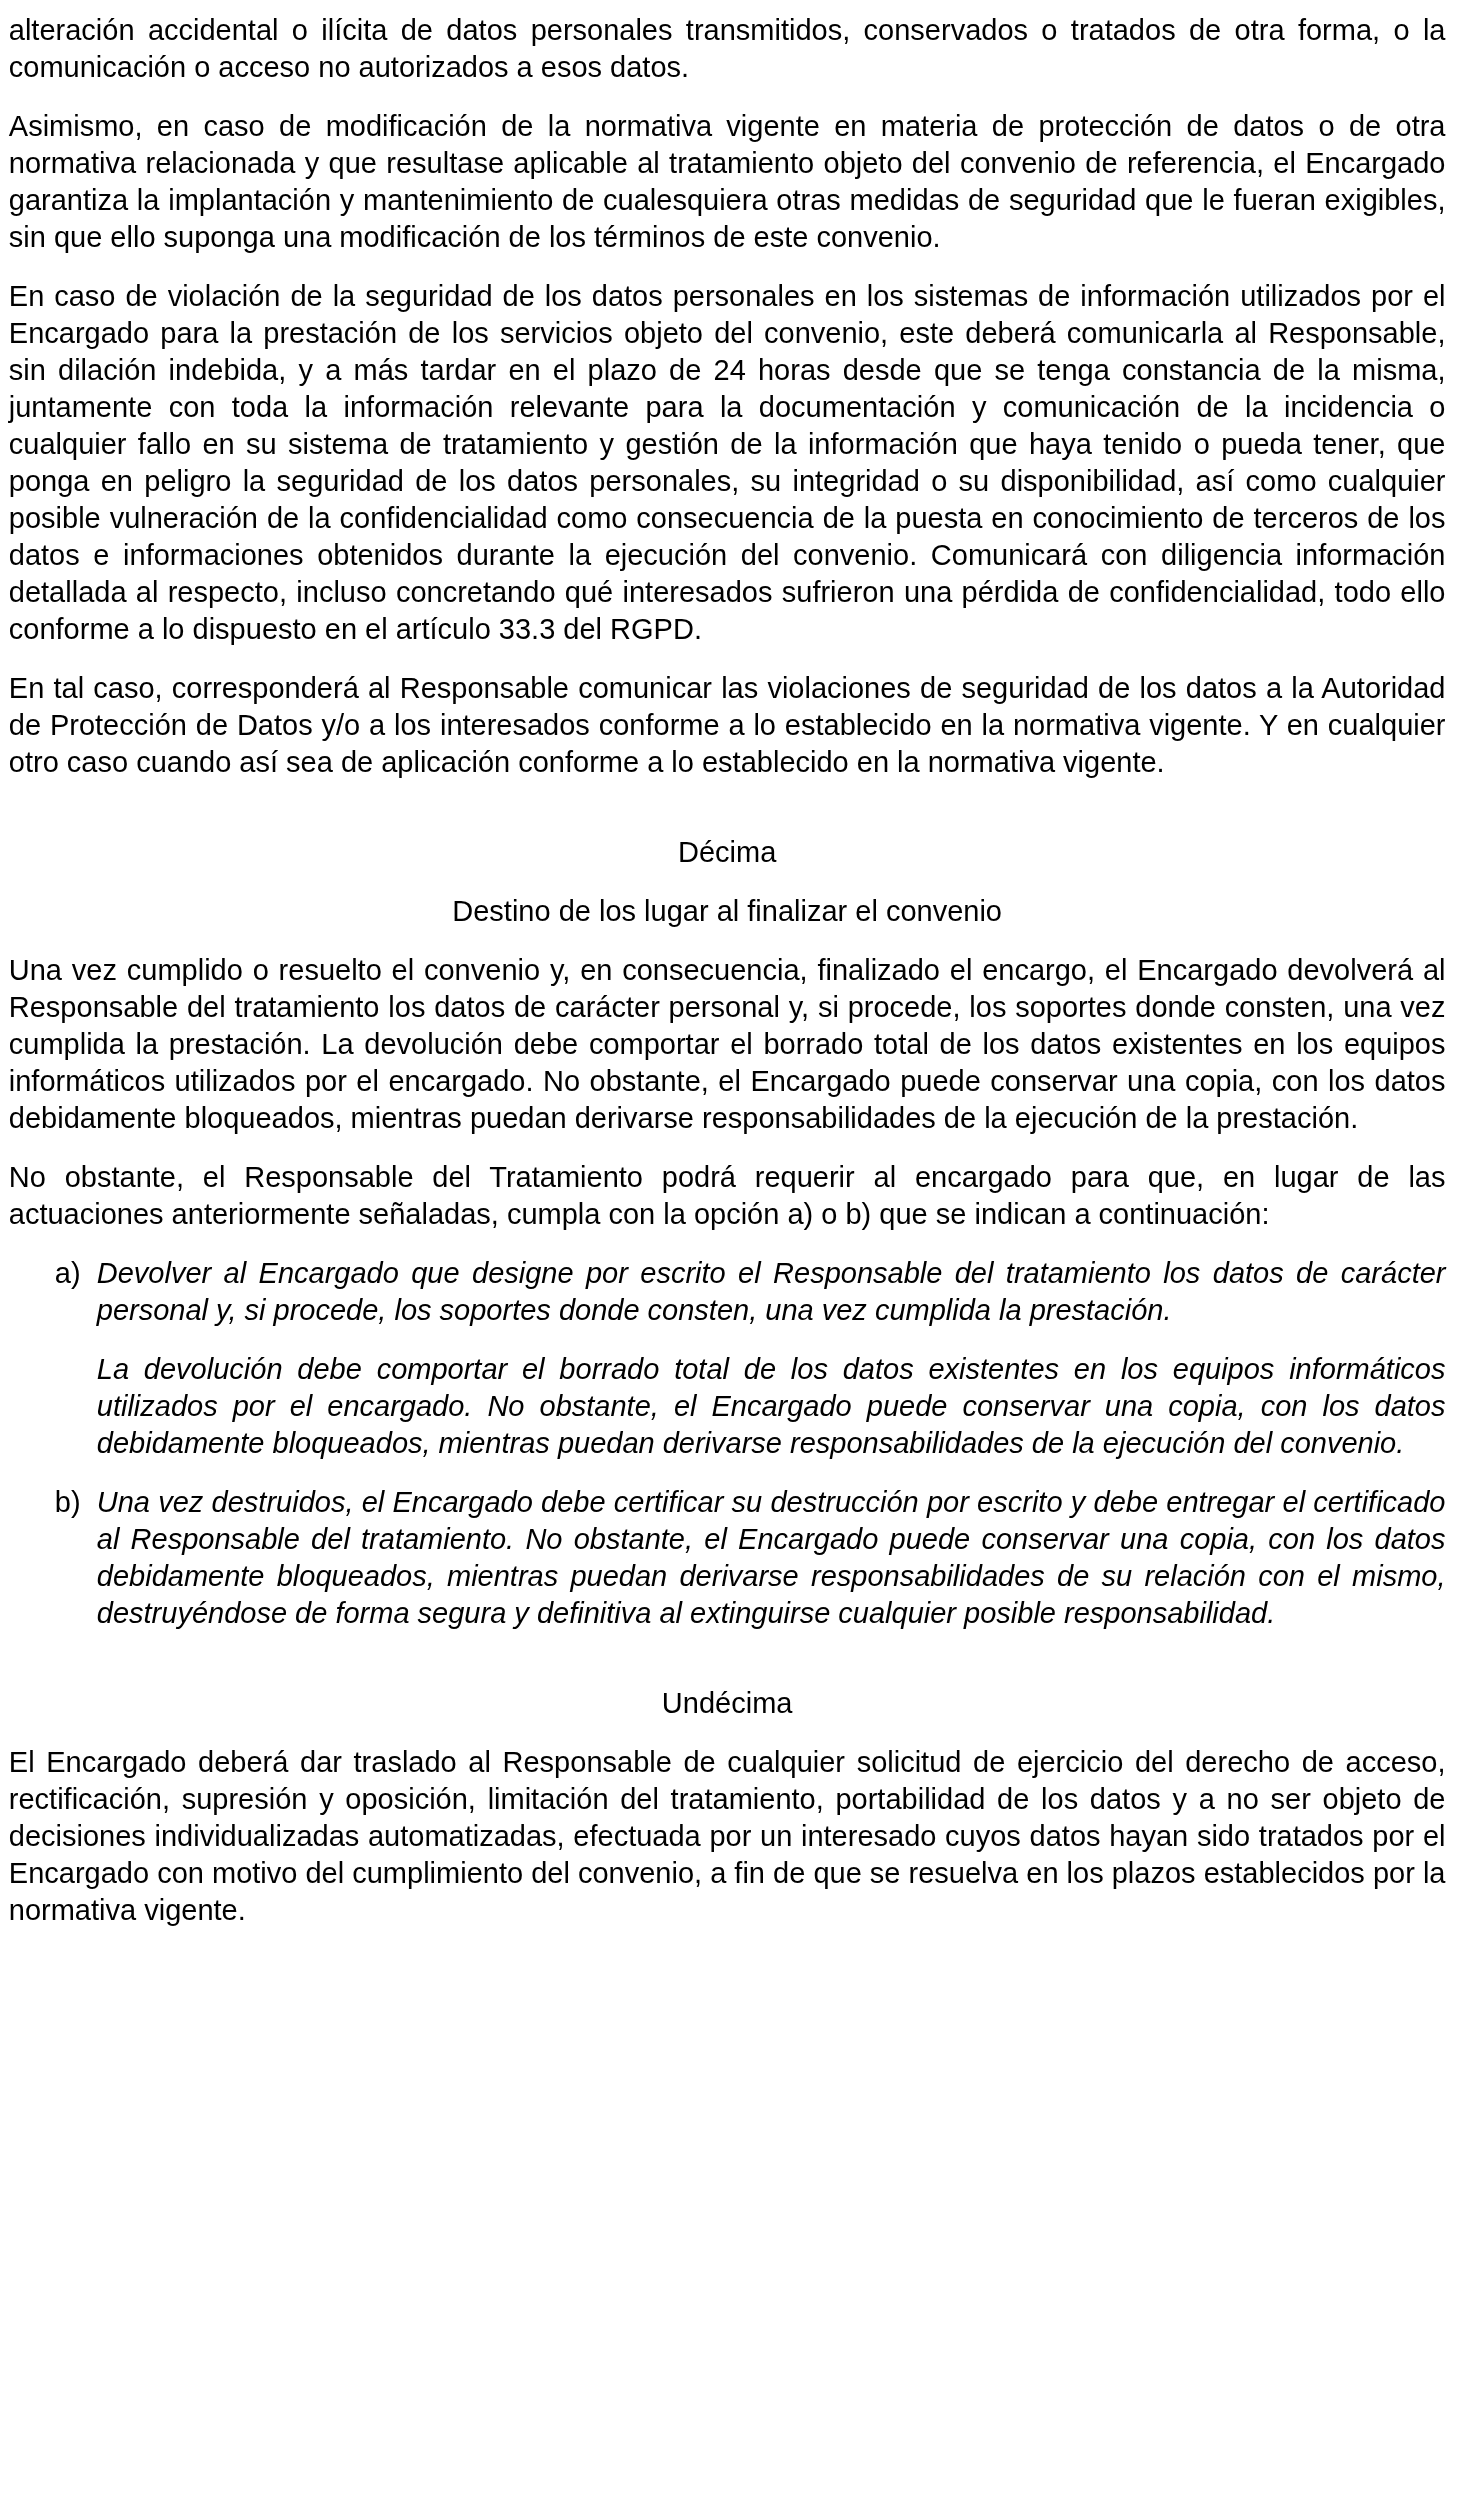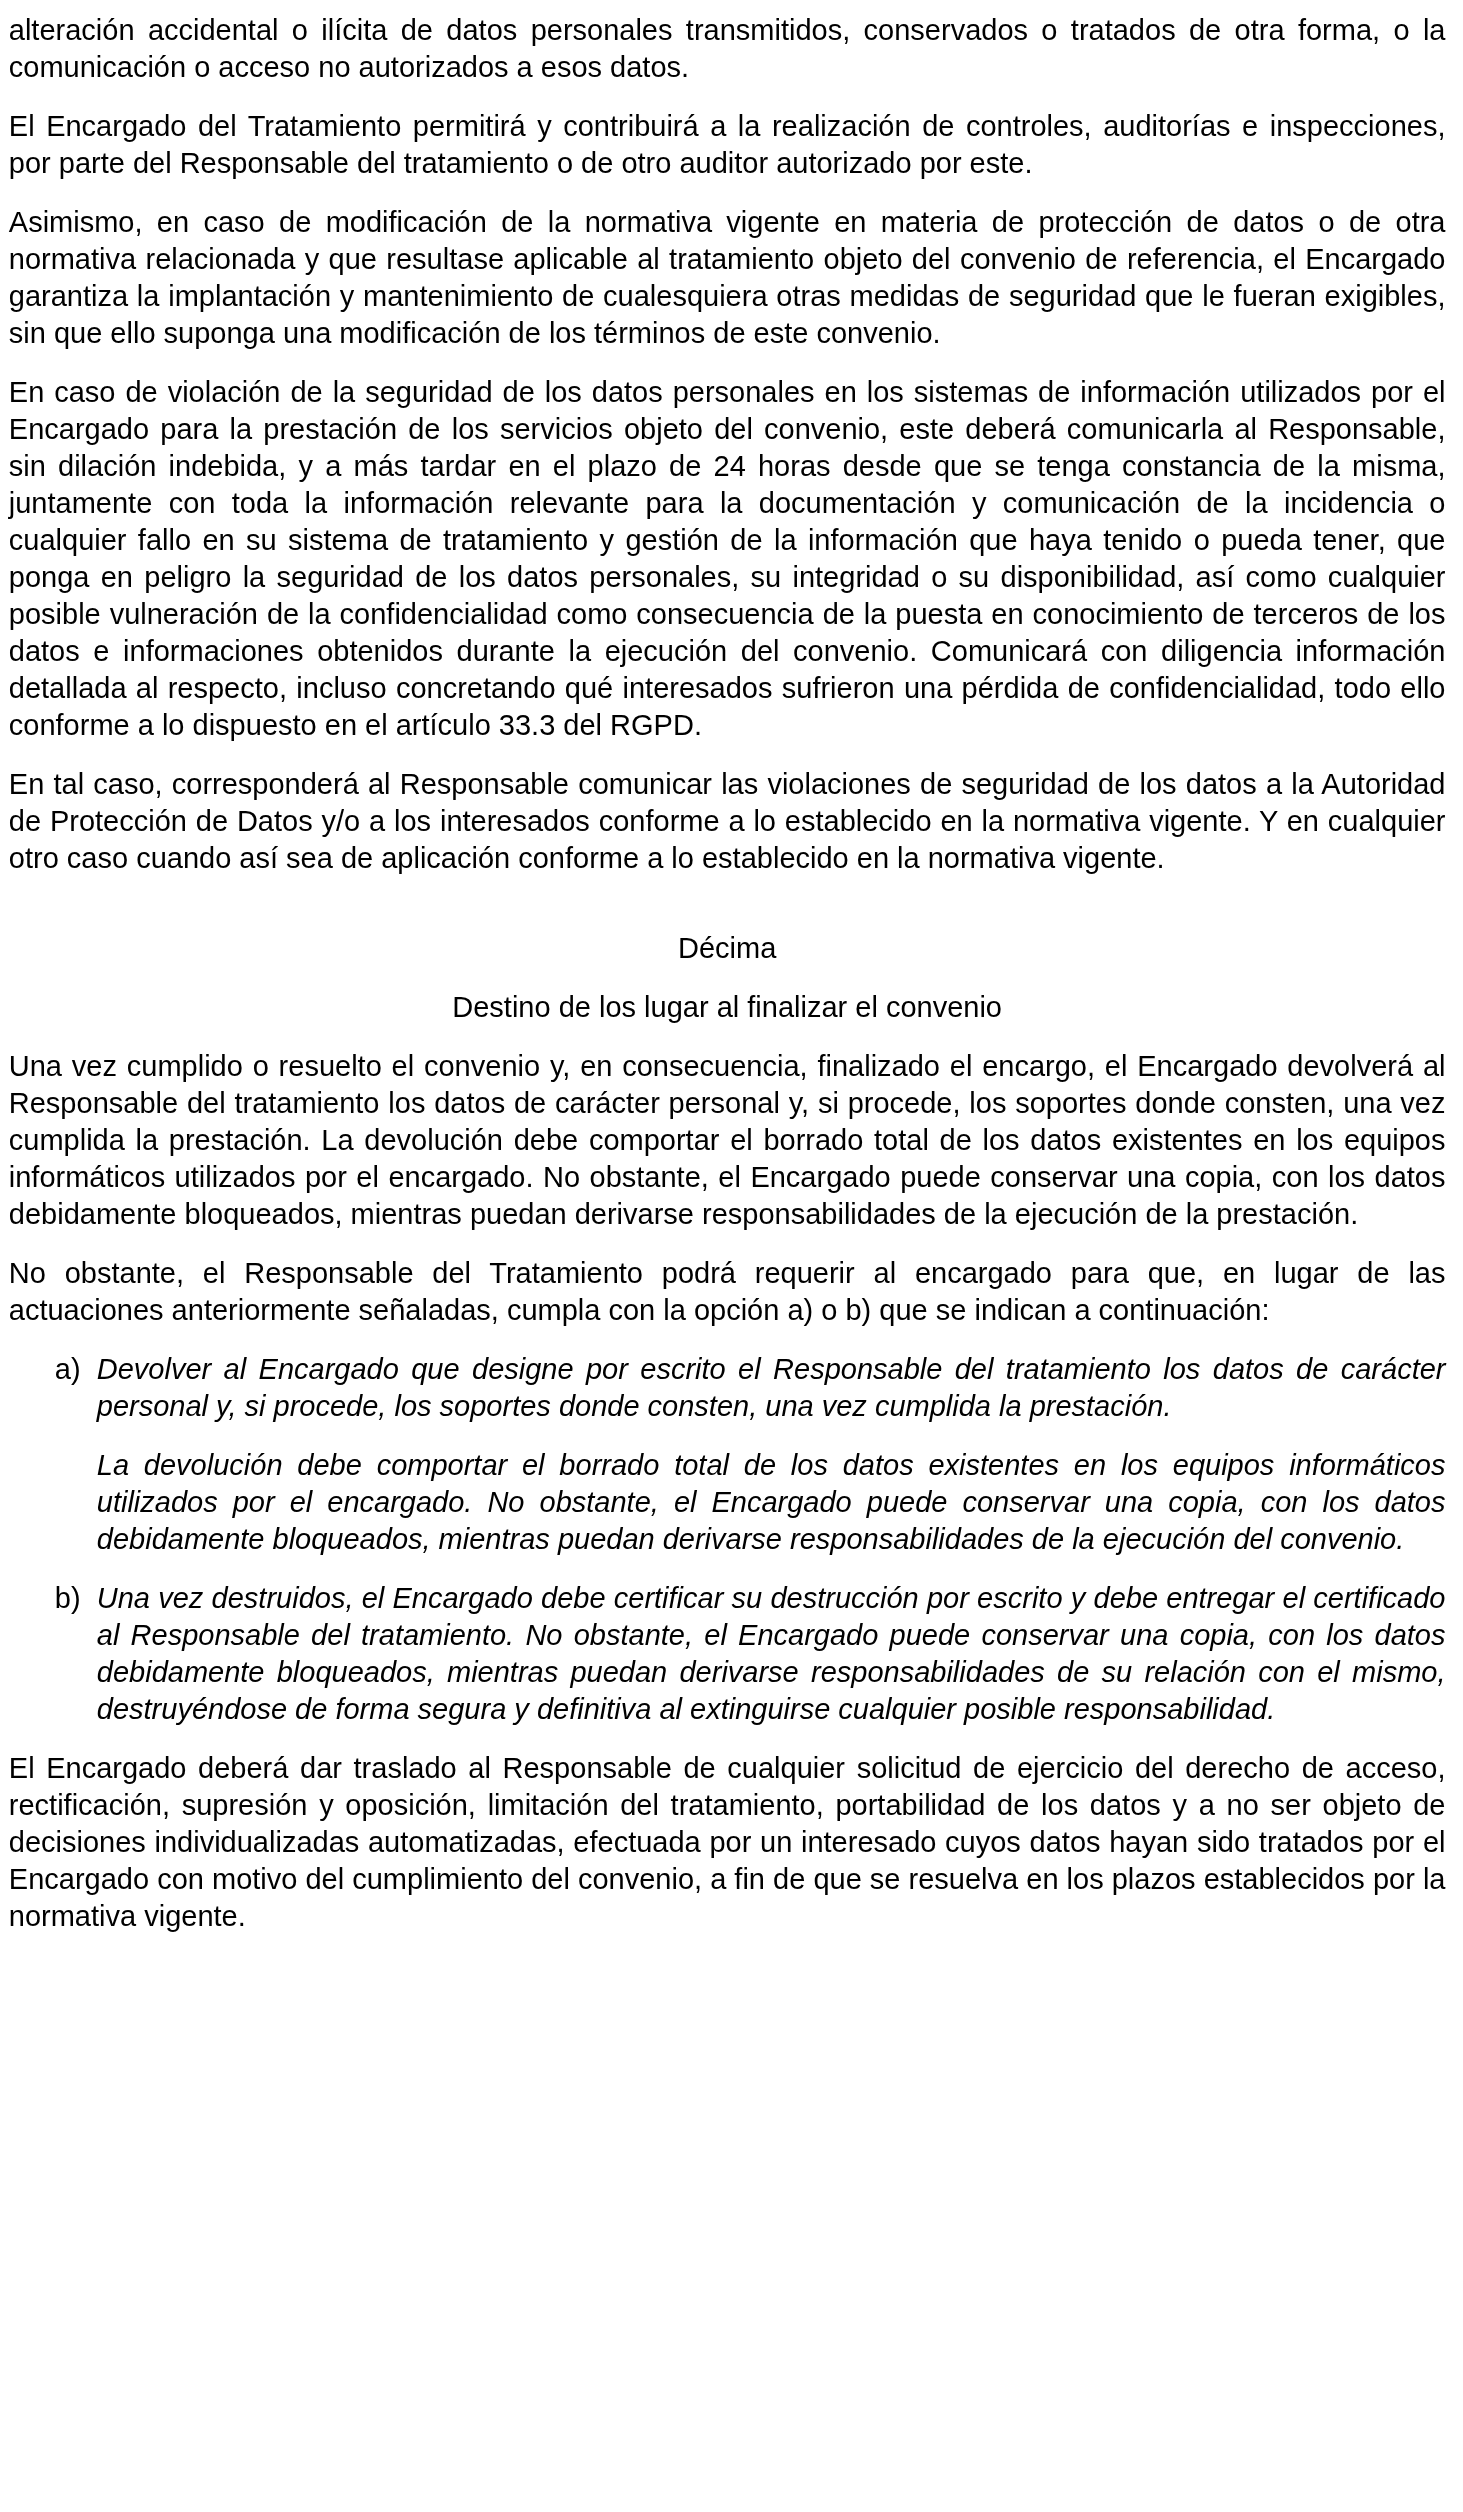--- a/index.html
+++ b/index.html
@@ -56,21 +56,20 @@
     font-style: italic;
   }
 </style>
 </head>
 <body style="background: rgb(255, 255, 255); color: rgb(0, 0, 0);">
 
 <div class="page">
 
   <p class="para">alteración accidental o ilícita de datos personales transmitidos, conservados o tratados de otra forma, o la comunicación o acceso no autorizados a esos datos.</p>
 
-  <p class="para">El Encargado del Tratamiento permitirá y contribuirá a la realización de controles, auditorías e inspecciones, por parte del Responsable del tratamiento o de otro auditor autorizado por este.</p>
 
   <p class="para">Asimismo, en caso de modificación de la normativa vigente en materia de protección de datos o de otra normativa relacionada y que resultase aplicable al tratamiento objeto del convenio de referencia, el Encargado garantiza la implantación y mantenimiento de cualesquiera otras medidas de seguridad que le fueran exigibles, sin que ello suponga una modificación de los términos de este convenio.</p>
 
   <p class="para">En caso de violación de la seguridad de los datos personales en los sistemas de información utilizados por el Encargado para la prestación de los servicios objeto del convenio, este deberá comunicarla al Responsable, sin dilación indebida, y a más tardar en el plazo de 24 horas desde que se tenga constancia de la misma, juntamente con toda la información relevante para la documentación y comunicación de la incidencia o cualquier fallo en su sistema de tratamiento y gestión de la información que haya tenido o pueda tener, que ponga en peligro la seguridad de los datos personales, su integridad o su disponibilidad, así como cualquier posible vulneración de la confidencialidad como consecuencia de la puesta en conocimiento de terceros de los datos e informaciones obtenidos durante la ejecución del convenio. Comunicará con diligencia información detallada al respecto, incluso concretando qué interesados sufrieron una pérdida de confidencialidad, todo ello conforme a lo dispuesto en el artículo 33.3 del RGPD.</p>
 
   <p class="para">En tal caso, corresponderá al Responsable comunicar las violaciones de seguridad de los datos a la Autoridad de Protección de Datos y/o a los interesados conforme a lo establecido en la normativa vigente. Y en cualquier otro caso cuando así sea de aplicación conforme a lo establecido en la normativa vigente.</p>
 
   <p class="heading section-gap">Décima</p>
 
   <p class="heading">Destino de los lugar al finalizar el convenio</p>
@@ -83,18 +82,19 @@
     <span class="marker">a)</span>
     <p class="para">Devolver al Encargado que designe por escrito el Responsable del tratamiento los datos de carácter personal y, si procede, los soportes donde consten, una vez cumplida la prestación.</p>
     <p class="para">La devolución debe comportar el borrado total de los datos existentes en los equipos informáticos utilizados por el encargado. No obstante, el Encargado puede conservar una copia, con los datos debidamente bloqueados, mientras puedan derivarse responsabilidades de la ejecución del convenio.</p>
   </div>
 
   <div class="list-item">
     <span class="marker">b)</span>
     <p class="para">Una vez destruidos, el Encargado debe certificar su destrucción por escrito y debe entregar el certificado al Responsable del tratamiento. No obstante, el Encargado puede conservar una copia, con los datos debidamente bloqueados, mientras puedan derivarse responsabilidades de su relación con el mismo, destruyéndose de forma segura y definitiva al extinguirse cualquier posible responsabilidad.</p>
   </div>
 
+  <p class="heading section-gap">Undécima</p>
 
 
   <p class="para">El Encargado deberá dar traslado al Responsable de cualquier solicitud de ejercicio del derecho de acceso, rectificación, supresión y oposición, limitación del tratamiento, portabilidad de los datos y a no ser objeto de decisiones individualizadas automatizadas, efectuada por un interesado cuyos datos hayan sido tratados por el Encargado con motivo del cumplimiento del convenio, a fin de que se resuelva en los plazos establecidos por la normativa vigente.</p>
 
 </div>
 
 
 </body></html>

